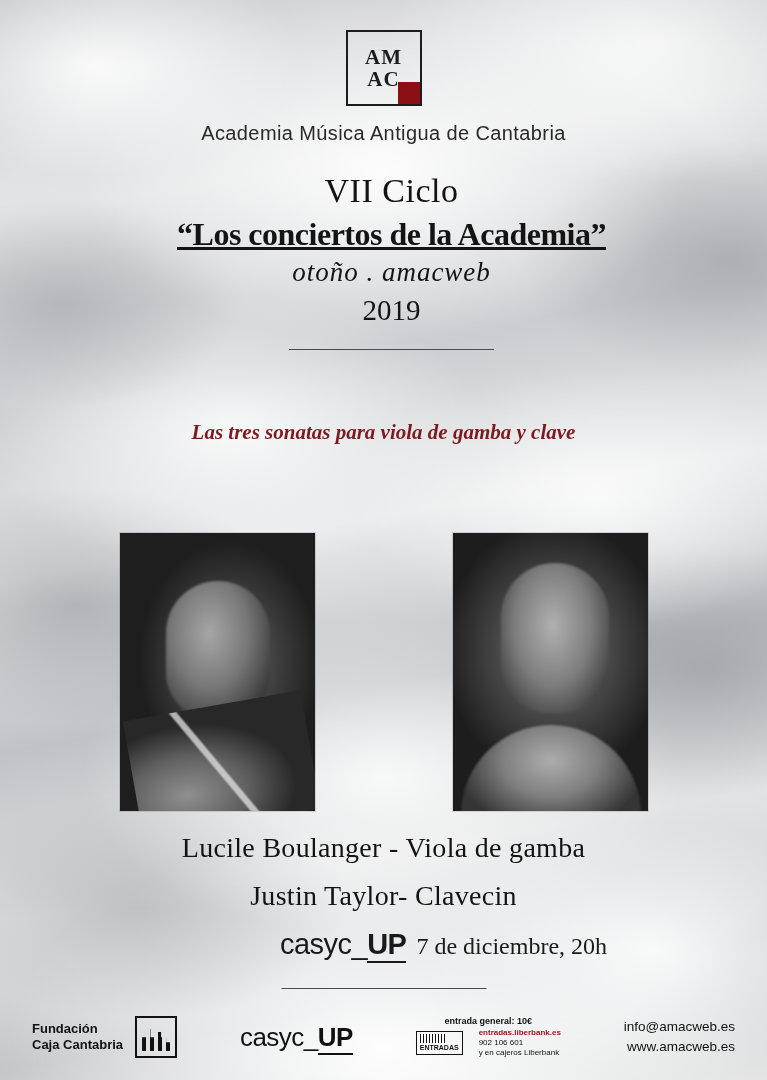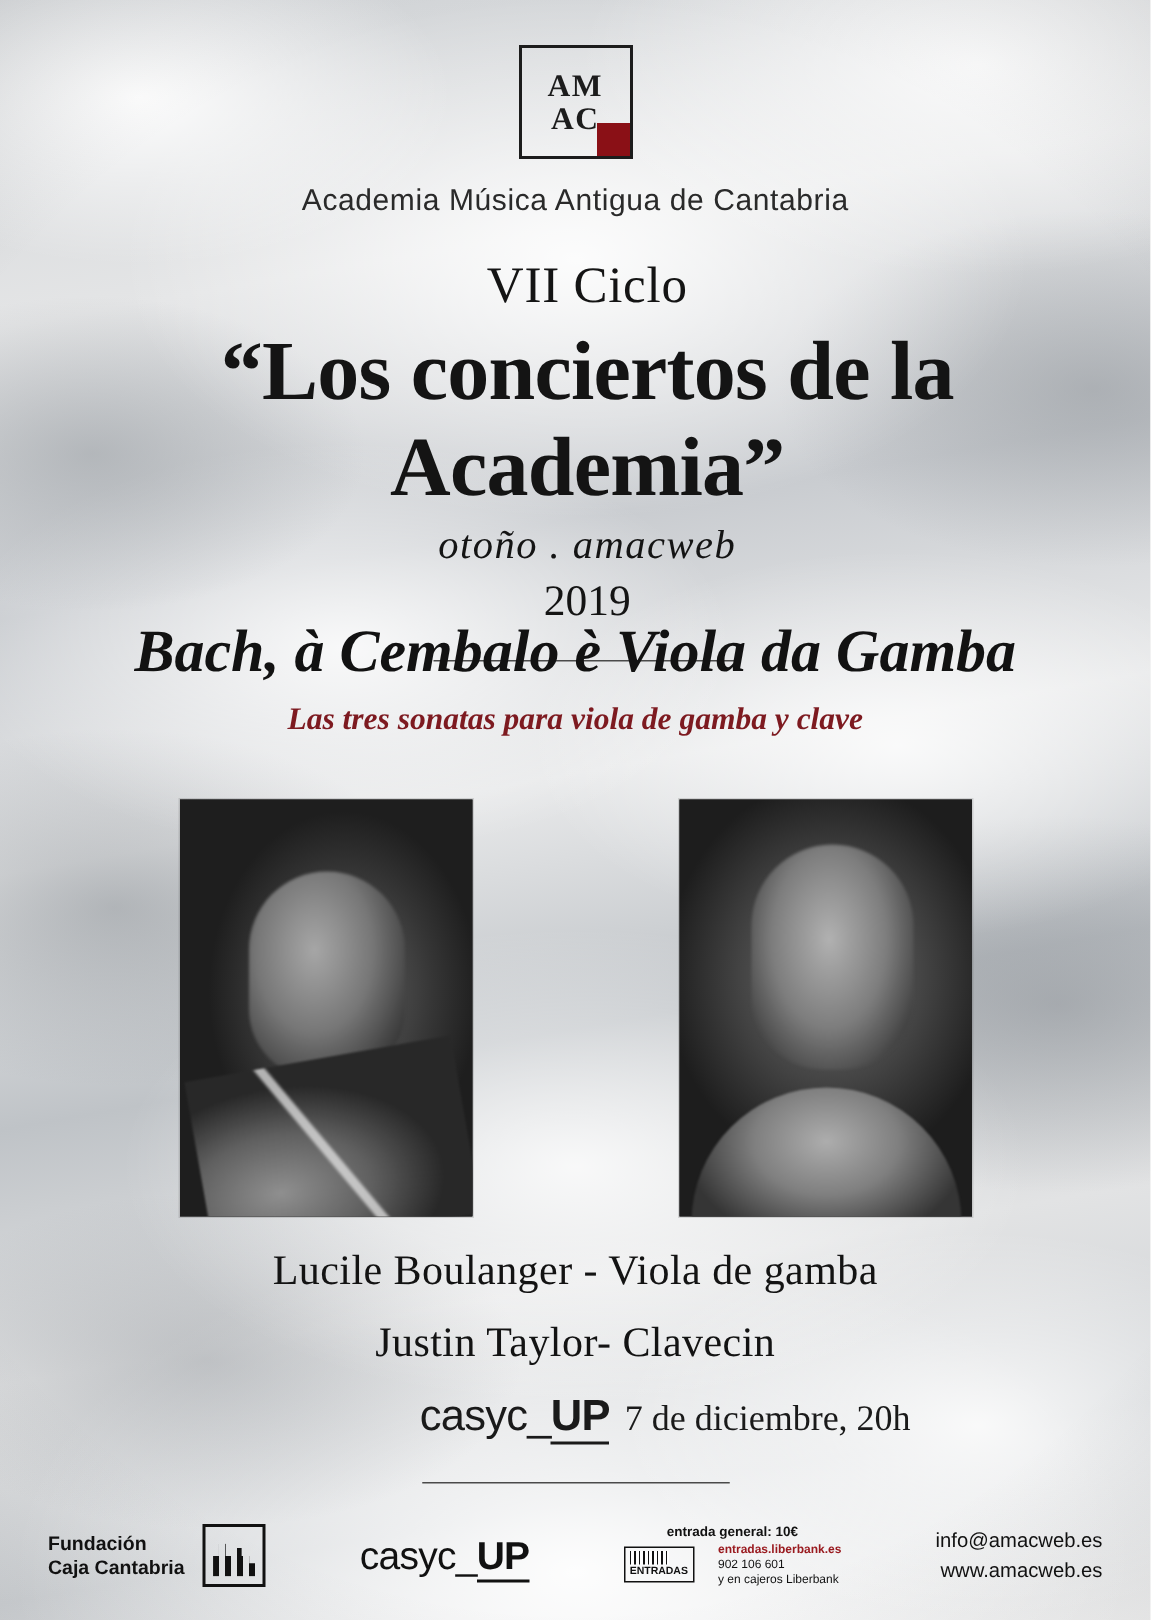--- a/index.html
+++ b/index.html
@@ -8,21 +8,21 @@
     background: #ffffff;
   }
   body {
     font-family: "Liberation Sans", sans-serif;
   }
   .poster {
     position: relative;
     width: 767px;
     height: 1080px;
     overflow: hidden;
-    background: #e5e5e5;
+    background: #eab308;
   }
   
   .sky {
     position: absolute;
     inset: 0;
     background:
       radial-gradient(ellipse 300px 160px at 12% 6%, rgba(255,255,255,0.95), rgba(255,255,255,0) 70%),
       radial-gradient(ellipse 380px 200px at 85% 4%, rgba(255,255,255,0.85), rgba(255,255,255,0) 70%),
       radial-gradient(ellipse 420px 240px at 50% 16%, rgba(255,255,255,0.9), rgba(255,255,255,0) 72%),
       radial-gradient(ellipse 260px 150px at 8%  28%, rgba(150,155,160,0.55), rgba(150,155,160,0) 70%),
@@ -106,22 +106,23 @@
   }
   .cycle {
     font-family: "Liberation Serif", serif;
     font-size: 34px;
     letter-spacing: 0.5px;
   }
   .title-main {
     margin-top: 6px;
     font-family: "Liberation Serif", serif;
     font-weight: 700;
-    font-size: 56px;
+    font-size: 32px;
     letter-spacing: -0.5px;
+    text-decoration: underline;
   }
   .season {
     margin-top: 4px;
     font-family: "Liberation Serif", serif;
     font-style: italic;
     font-size: 27px;
     letter-spacing: 1px;
   }
   .year {
     margin-top: 6px;
@@ -385,21 +386,20 @@
 
     <div class="headline">
       <div class="cycle">VII Ciclo</div>
       <div class="title-main">“Los conciertos de la Academia”</div>
       <div class="season">otoño  .  amacweb</div>
       <div class="year">2019</div>
       <div class="rule"></div>
     </div>
 
     <div class="programme">
-      <div class="programme-title">Bach, à Cembalo è Viola da Gamba</div>
       <div class="programme-sub">Las tres sonatas para viola de gamba y clave</div>
     </div>
 
     <div class="photos">
       <div class="photo left"></div>
       <div class="photo right"></div>
     </div>
 
     <div class="performers">
       <div class="performer-1">Lucile Boulanger - Viola de gamba</div>

